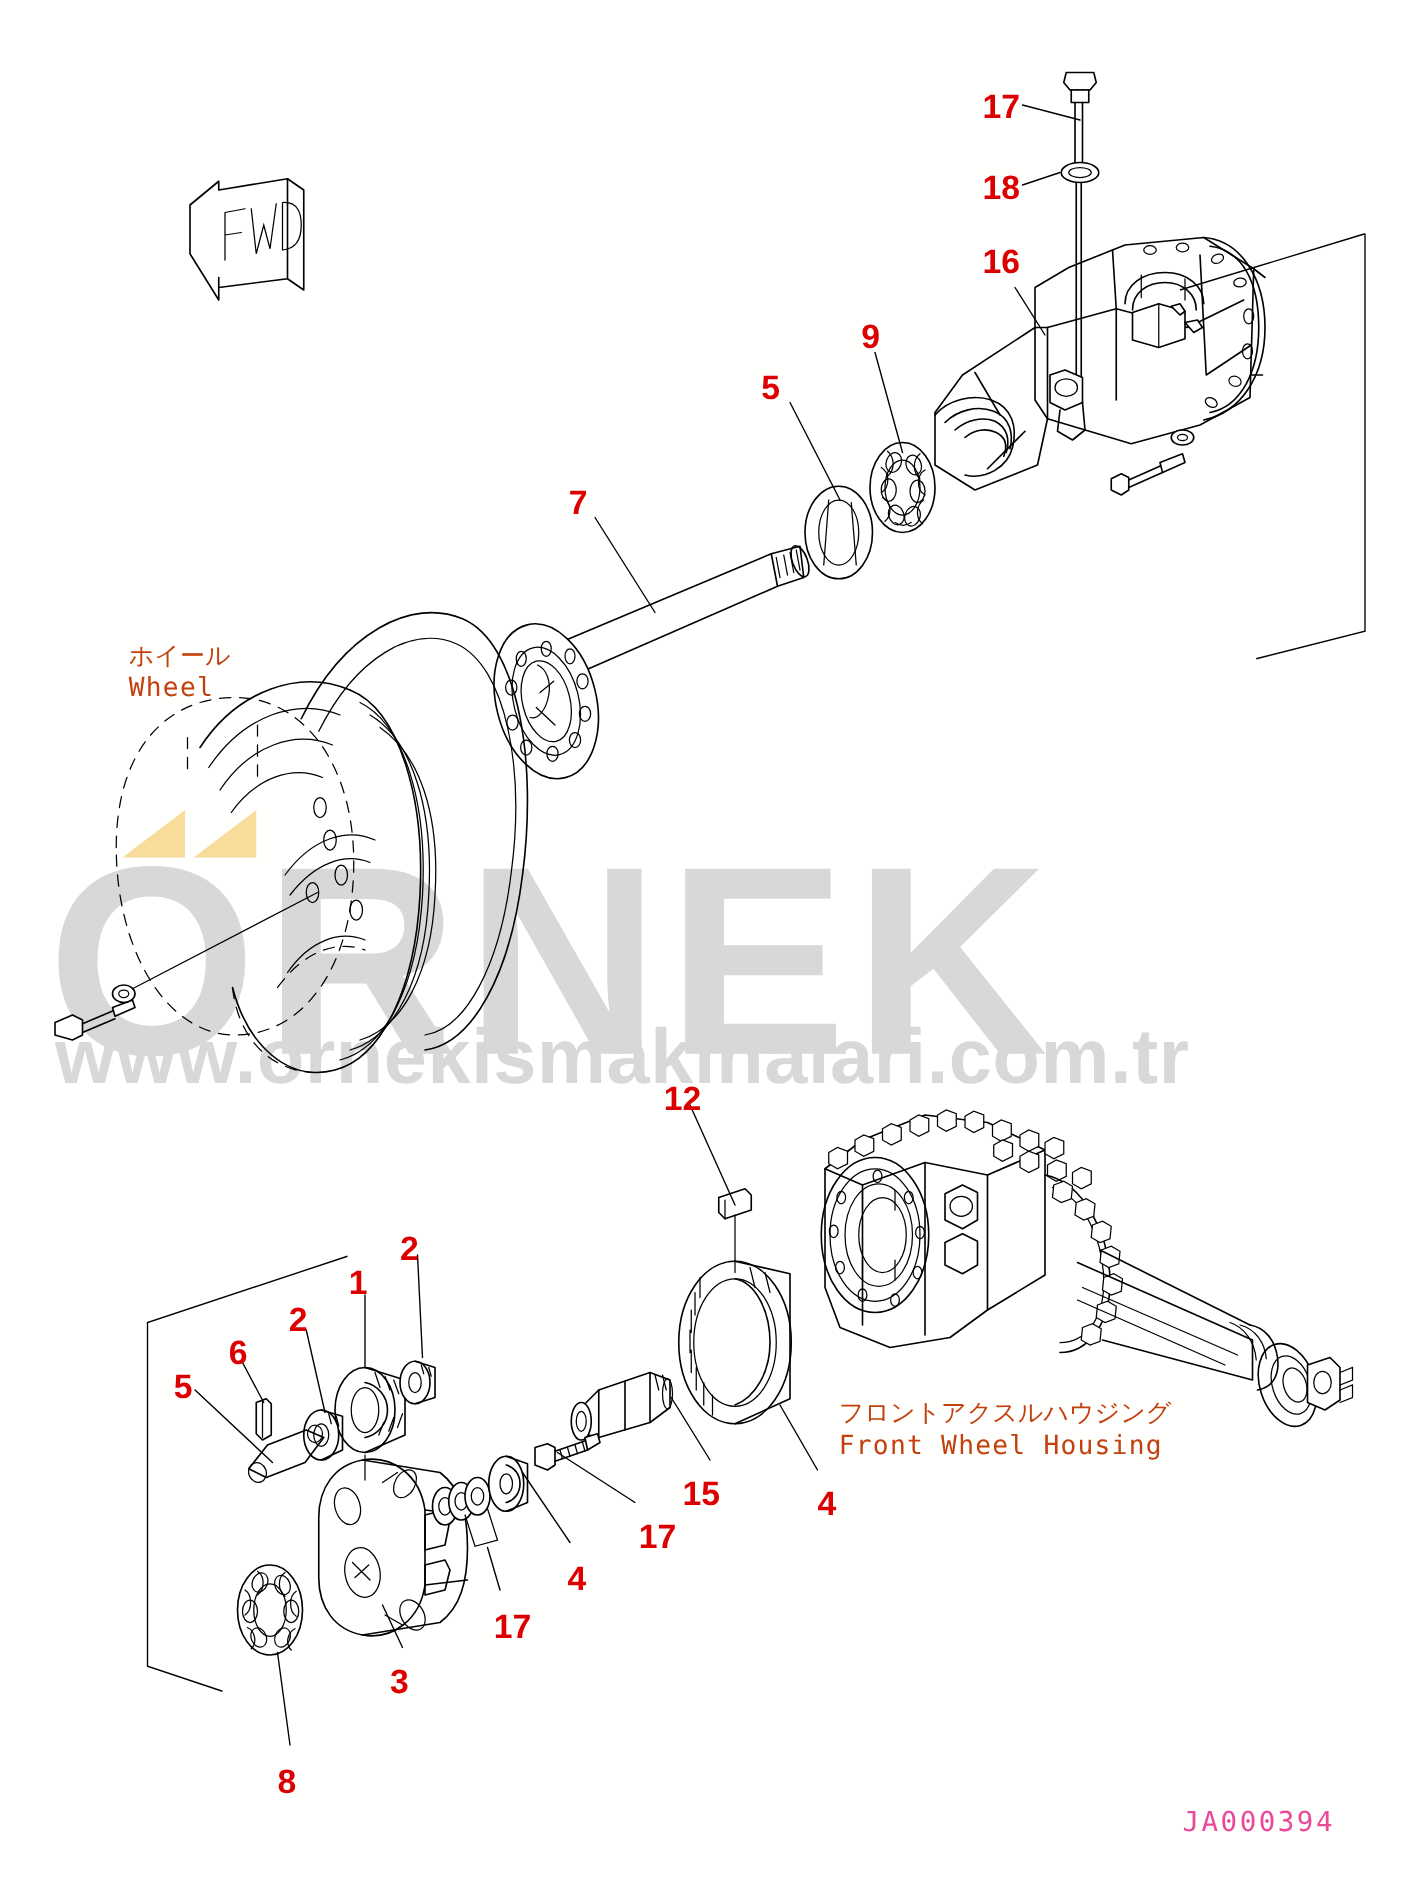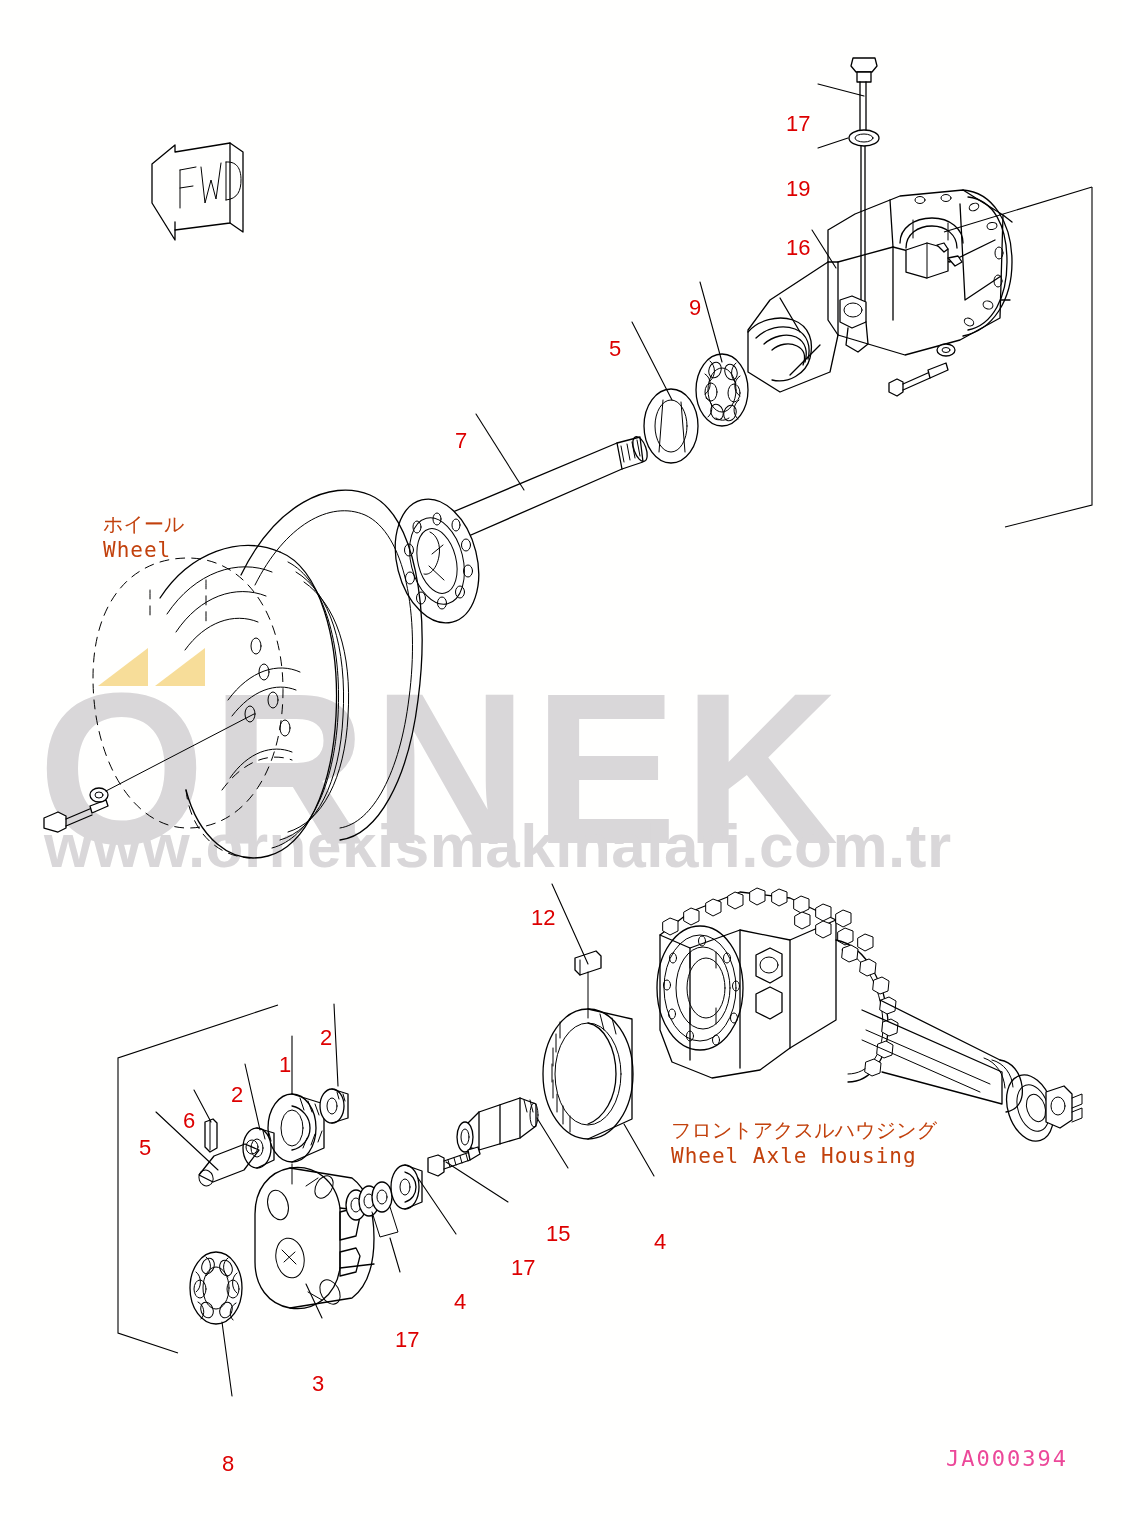--- a/index.html
+++ b/index.html
@@ -22,27 +22,26 @@
     position: absolute;
     left: 0;
     top: 0;
     width: 1122px;
     height: 1521px;
   }
   .callout {
     position: absolute;
     color: #dd0000;
     font-family: "Liberation Sans", sans-serif;
-    font-size: 22px;
-    font-weight: 400;
+    font-size: 27px;
+    font-weight: 700;
     line-height: 1;
     letter-spacing: 0px;
     white-space: nowrap;
     user-select: none;
-    margin-top: 41px;
   }
   .cap {
     position: absolute;
     color: #c2410c;
     font-family: "DejaVu Sans Mono", monospace;
     font-size: 21px;
     line-height: 1.25;
     white-space: nowrap;
     letter-spacing: 1px;
   }
@@ -476,28 +475,28 @@
     </g>
   </svg>
 
   <div class="cap" style="left:103px; top:512px;">
     <span class="jp">ホイール</span>
     <span class="en">Wheel</span>
   </div>
 
   <div class="cap" style="left:671px; top:1118px;">
     <span class="jp">フロントアクスルハウジング</span>
-    <span class="en">Wheel Axle Housing</span>
+    <span class="en">Front Wheel Housing</span>
   </div>
 
   <div class="drawno" style="left:946px; top:1446px;">JA000394</div>
 
   <div id="callout-layer">
       <div class="callout" style="left: 786px; top: 72px;">17</div>
-      <div class="callout" style="left: 786px; top: 137px;">19</div>
+      <div class="callout" style="left: 786px; top: 137px;">18</div>
       <div class="callout" style="left: 786px; top: 196px;">16</div>
       <div class="callout" style="left: 689px; top: 256px;">9</div>
       <div class="callout" style="left: 609px; top: 297px;">5</div>
       <div class="callout" style="left: 455px; top: 389px;">7</div>
       <div class="callout" style="left: 531px; top: 866px;">12</div>
       <div class="callout" style="left: 320px; top: 986px;">2</div>
       <div class="callout" style="left: 279px; top: 1013px;">1</div>
       <div class="callout" style="left: 231px; top: 1043px;">2</div>
       <div class="callout" style="left: 183px; top: 1069px;">6</div>
       <div class="callout" style="left: 139px; top: 1096px;">5</div>

